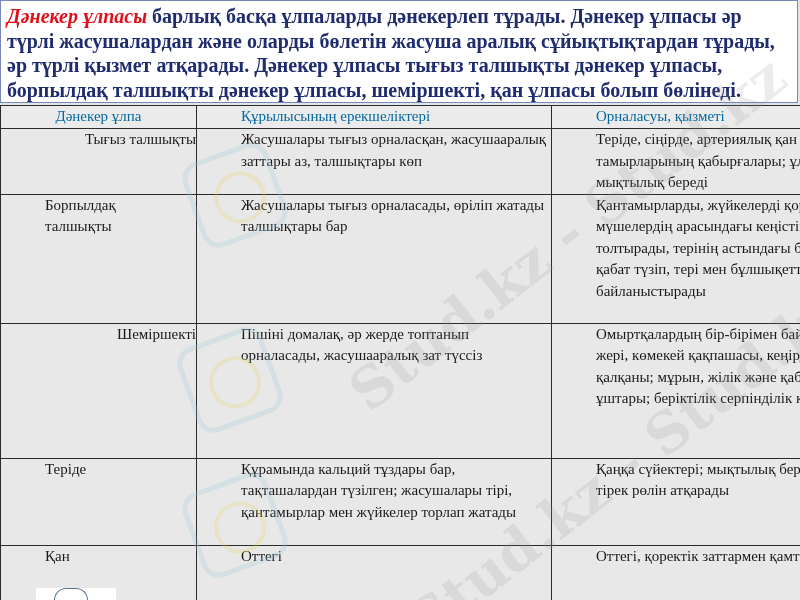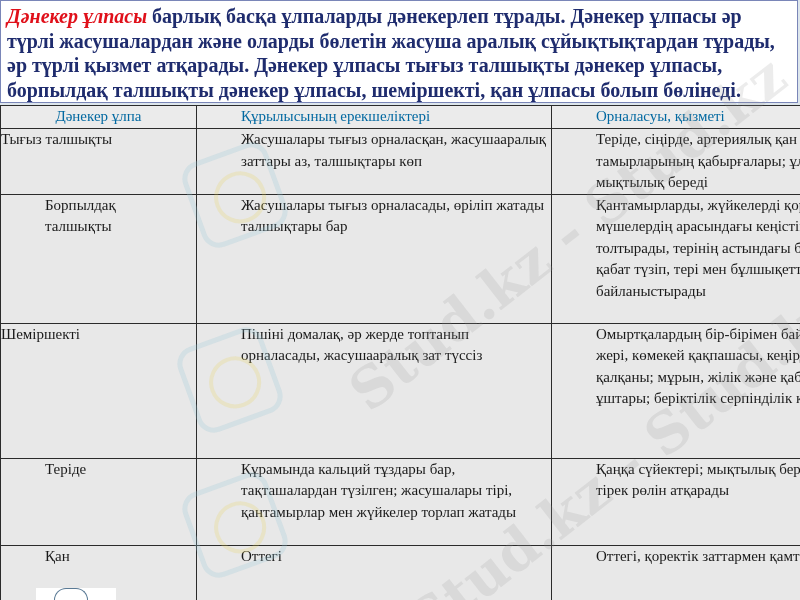--- a/index.html
+++ b/index.html
@@ -40,21 +40,21 @@
     height: 22px;
     line-height: 21px;
     background: #ebebeb;
   }
   .tbl th.c1 { text-align: center; }
   .tbl th.c2, .tbl th.c3 { text-align: left; }
   .c1 { width: 195px; }
   .c2 { width: 310px; }
   .c3 { width: 295px; }
   .cell-name { padding-left: 44px !important; }
-  .cell-name.center { padding-left: 0 !important; text-align: left; }
+  .cell-name.center { padding-left: 0 !important; text-align: right; }
   .cell-struct { padding-left: 44px !important; padding-right: 2px !important; margin-left: 28px; }
   .cell-func { padding-left: 44px !important; padding-right: 2px !important; }
   th.c2 { padding-left: 44px !important; }
   th.c3 { padding-left: 44px !important; }
   .r1 td { height: 64px; }
   .r2 td { height: 128px; }
   .r3 td { height: 134px; }
   .r4 td { height: 86px; }
   .r5 td { height: 54px; }
   .watermark {

